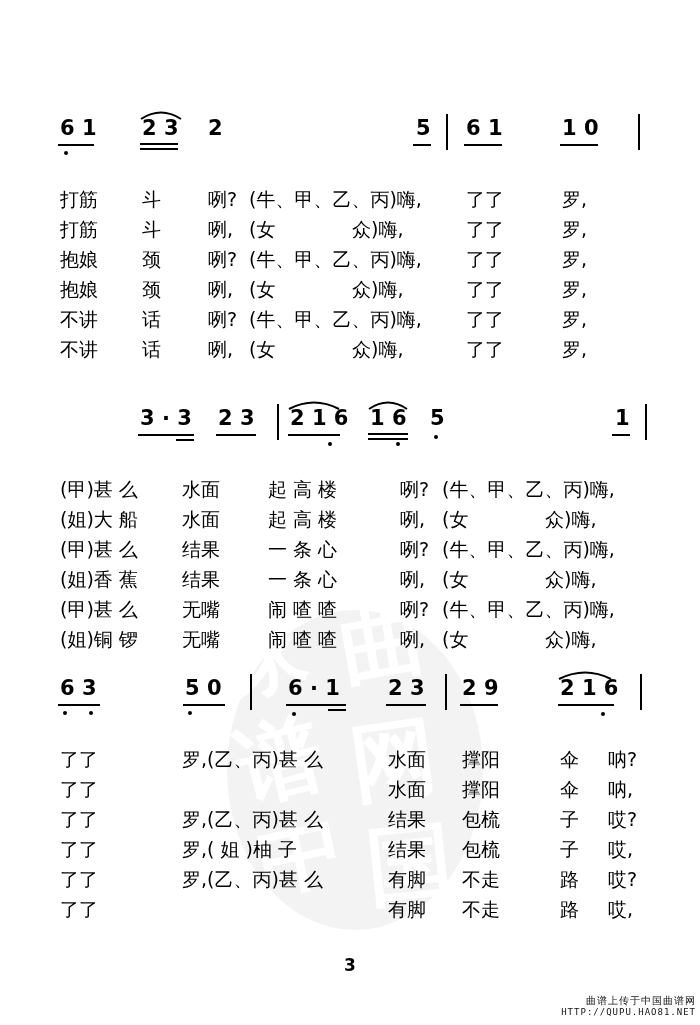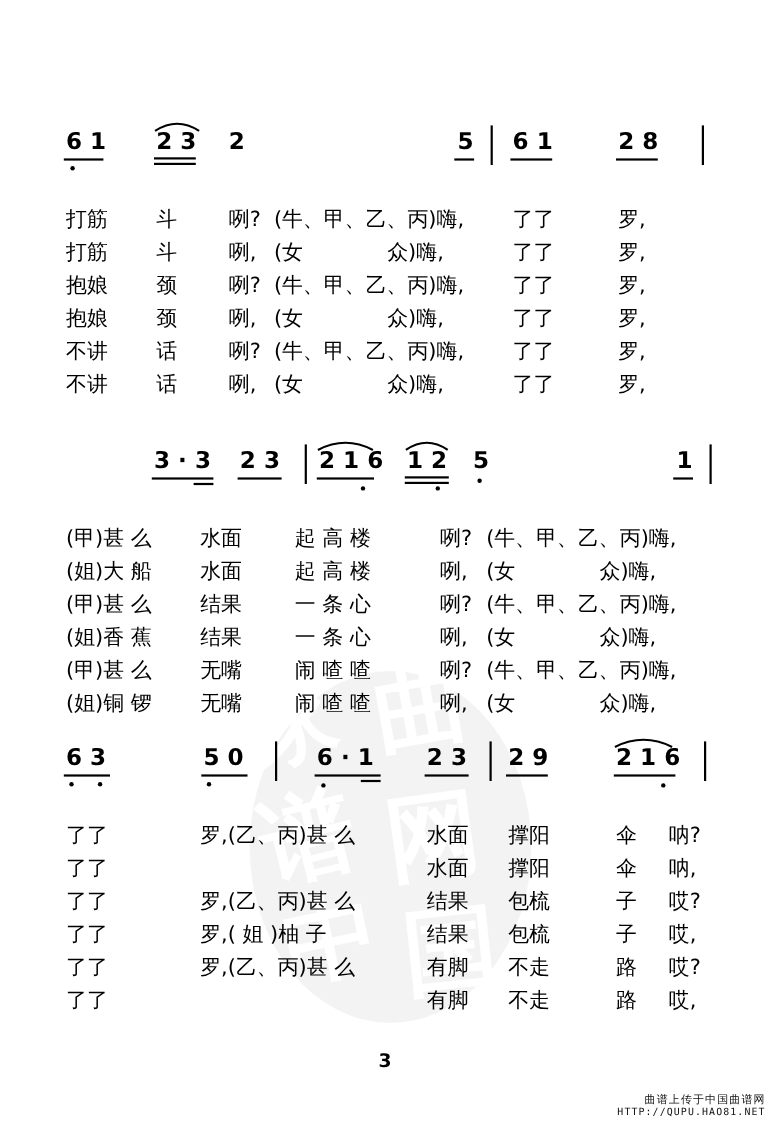--- a/index.html
+++ b/index.html
@@ -137,21 +137,21 @@
       <span class="note" style="left:208px;">2</span>
 
       <span class="note" style="left:416px;">5</span>
       <span class="beam" style="left:413px;top:26px;width:18px;"></span>
 
       <span class="bar" style="left:446px;"></span>
 
       <span class="note" style="left:466px;">6 1</span>
       <span class="beam" style="left:464px;top:26px;width:38px;"></span>
 
-      <span class="note" style="left:562px;">2 8</span>
+      <span class="note" style="left:562px;">1 0</span>
       <span class="beam" style="left:560px;top:26px;width:38px;"></span>
 
       <span class="bar" style="left:638px;"></span>
     </div>
     <div class="lyrics" style="margin-top:8px;">
       <div class="lrow">
         <span class="lcell" style="left:60px;">打筋</span>
         <span class="lcell" style="left:142px;">斗</span>
         <span class="lcell" style="left:208px;">咧?</span>
         <span class="lcell" style="left:249px;">(牛、甲、乙、丙)嗨,</span>
@@ -222,21 +222,21 @@
       </span>
       <span class="note" style="left:290px;">2 1 6</span>
       <span class="beam" style="left:288px;top:26px;width:52px;"></span>
       <span class="odot" style="left:328px;top:34px;"></span>
 
       <span class="slur" style="left:367px;top:-10px;">
         <svg width="42" height="12">
             <path d="M2,11 Q21,-2 40,11" stroke="#000" stroke-width="2" fill="none"></path>
           </svg>
       </span>
-      <span class="note" style="left:370px;">1 2</span>
+      <span class="note" style="left:370px;">1 6</span>
       <span class="beam" style="left:368px;top:25px;width:40px;"></span>
       <span class="beam" style="left:368px;top:30px;width:40px;"></span>
       <span class="odot" style="left:396px;top:34px;"></span>
 
       <span class="note" style="left:430px;">5</span>
       <span class="odot" style="left:434px;top:27px;"></span>
 
       <span class="note" style="left:615px;">1</span>
       <span class="beam" style="left:612px;top:26px;width:18px;"></span>
 

